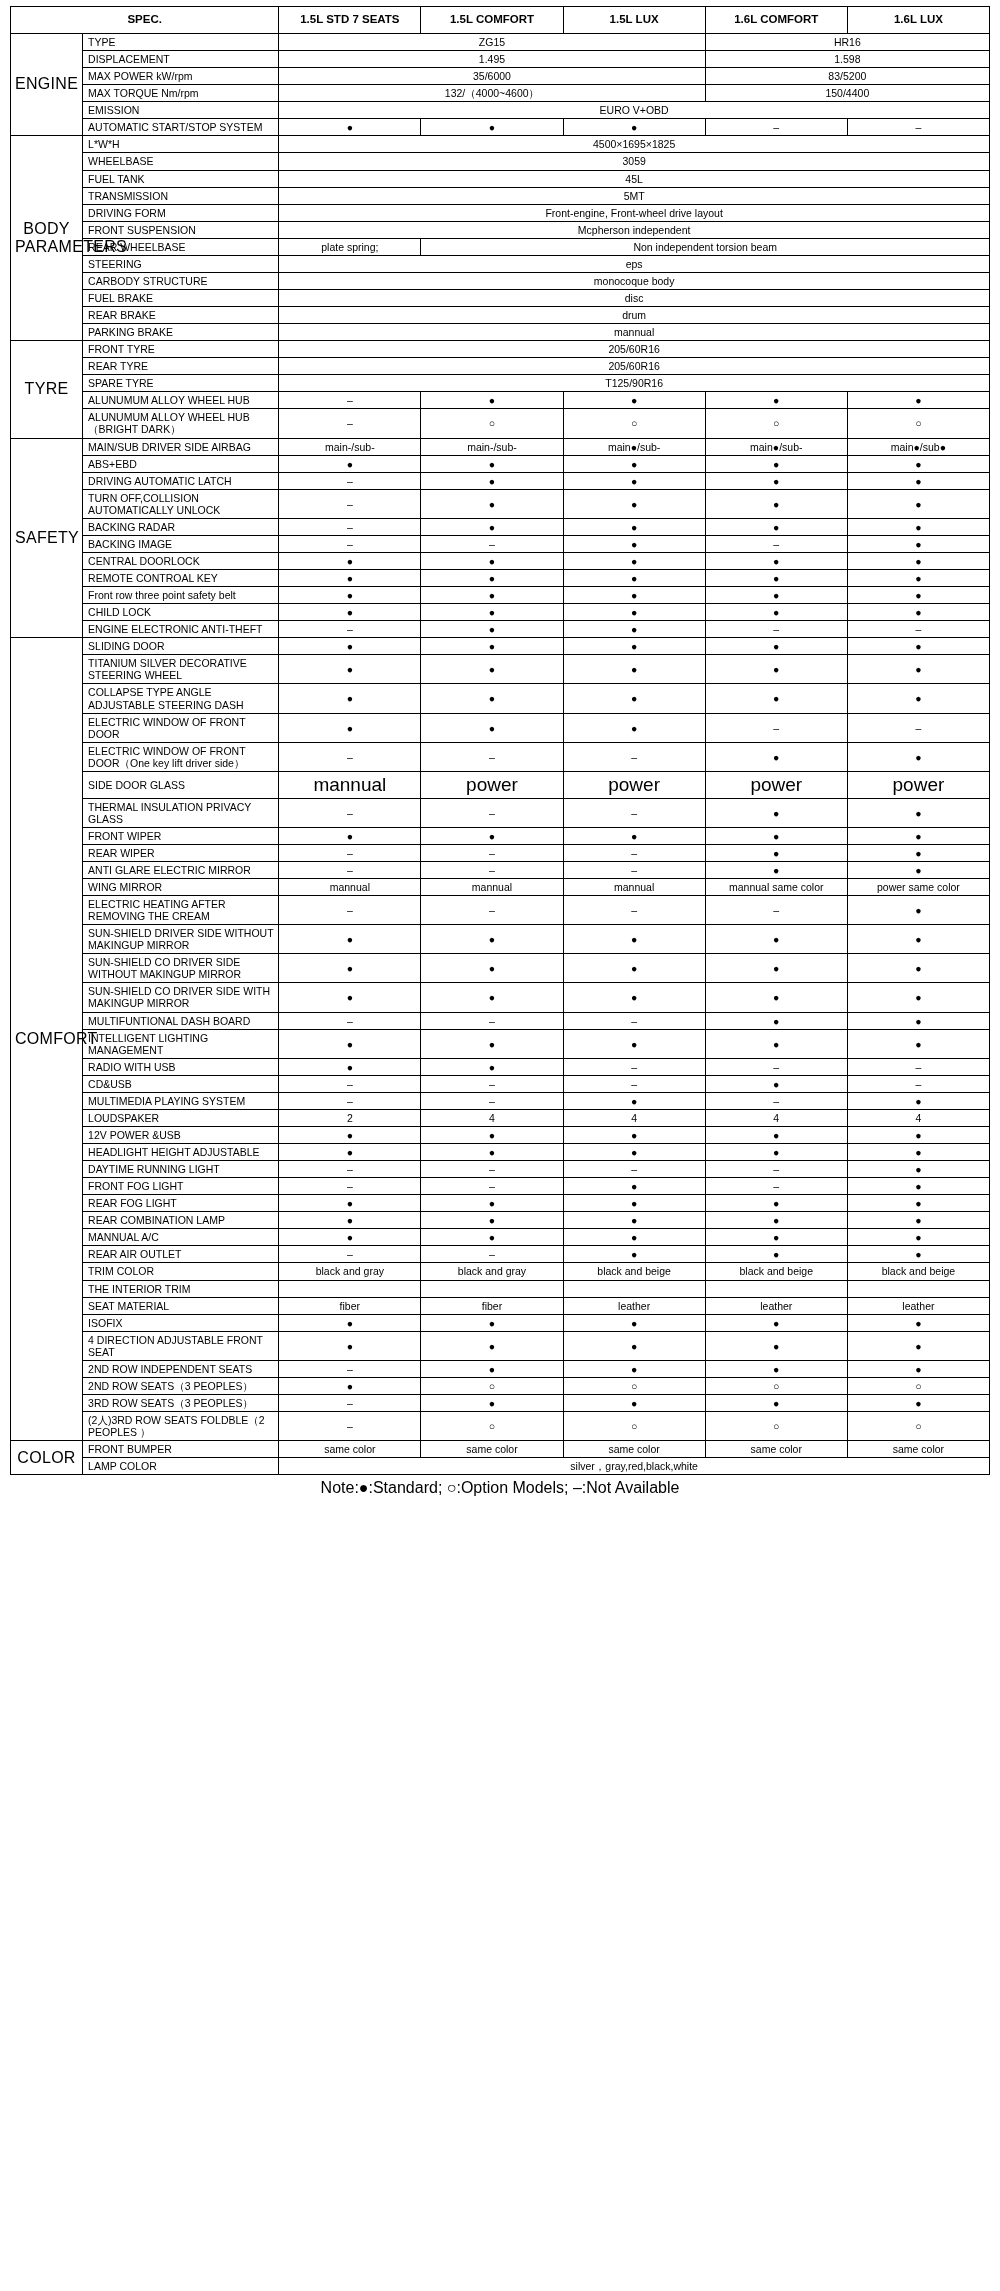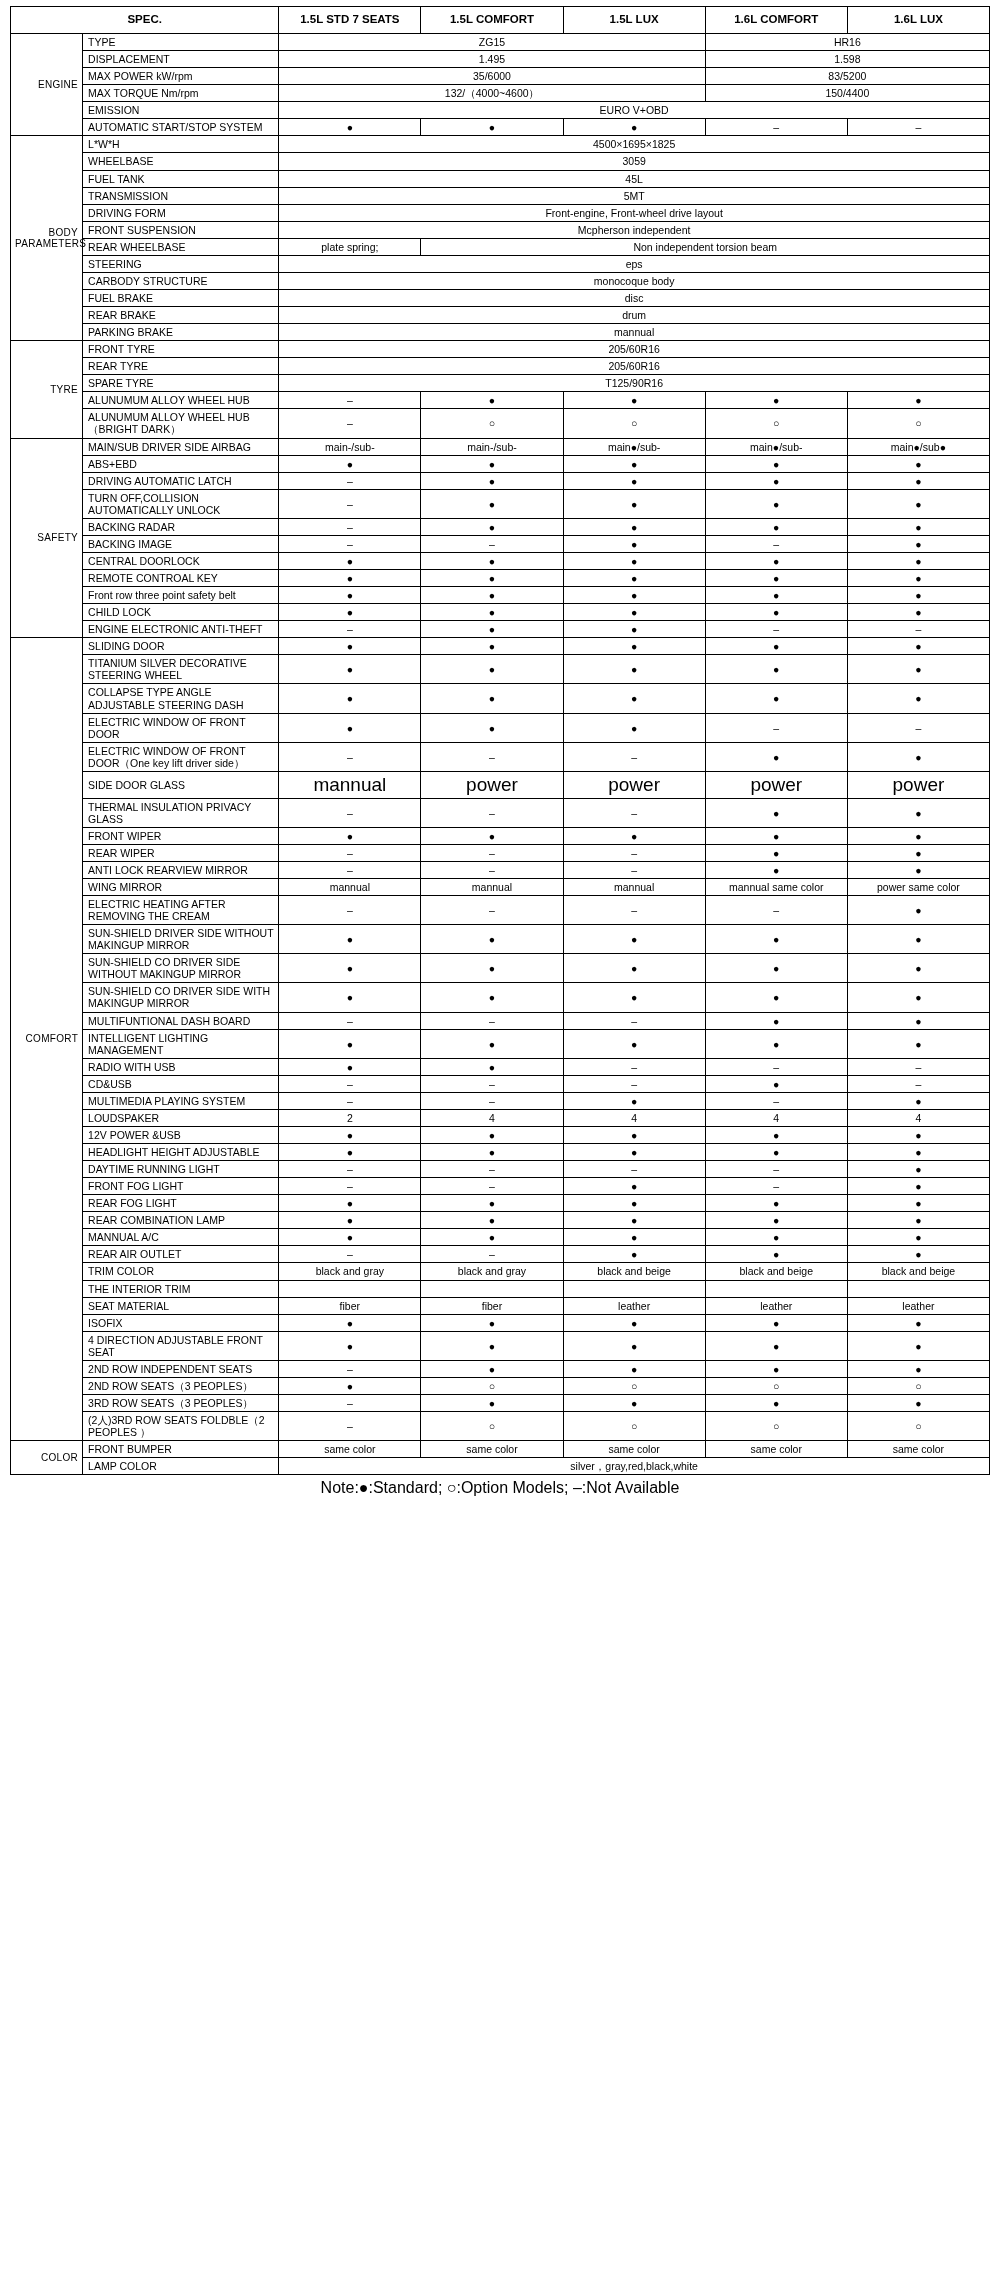--- a/index.html
+++ b/index.html
@@ -1,21 +1,21 @@
 <!DOCTYPE html>
 <html><head>
 <meta charset="utf-8">
 <style>
   html,body{margin:0;padding:0;background:#ffffff;}
   body{font-family:"Liberation Sans", sans-serif;color:#000;}
   #sheet{width:1000px;min-height:2291px;box-sizing:border-box;padding:6px 10px 4px 10px;}
   table{border-collapse:collapse;width:980px;table-layout:fixed;}
   td,th{border:1px solid #000;font-size:11px;line-height:1.15;padding:2px 4px;vertical-align:middle;}
   .hdr td{text-align:center;font-weight:bold;font-size:11.5px;height:22px;}
-  .grp{text-align:right;font-weight:normal;font-size:10px;letter-spacing:.3px;}
+  .grp{text-align:center;font-weight:normal;font-size:16px;letter-spacing:.3px;}
   .feat{text-align:left;font-size:10.5px;padding-left:5px;}
   .val{text-align:center;font-size:10.5px;}
   .big{font-size:19px;font-weight:normal;}
   .note{font-size:16px;text-align:center;padding-top:4px;}
   col.c0{width:72px}
   col.c1{width:196px}
   col.c2{width:142px}
   col.c3{width:142px}
   col.c4{width:142px}
   col.c5{width:142px}
@@ -312,21 +312,21 @@
         </tr>
         <tr>
           <td class="feat">REAR WIPER</td>
           <td class="val">–</td>
           <td class="val">–</td>
           <td class="val">–</td>
           <td class="val">●</td>
           <td class="val">●</td>
         </tr>
         <tr>
-          <td class="feat">ANTI LOCK REARVIEW MIRROR</td>
+          <td class="feat">ANTI GLARE ELECTRIC MIRROR</td>
           <td class="val">–</td>
           <td class="val">–</td>
           <td class="val">–</td>
           <td class="val">●</td>
           <td class="val">●</td>
         </tr>
         <tr>
           <td class="feat">WING MIRROR</td>
           <td class="val">mannual</td>
           <td class="val">mannual</td>

